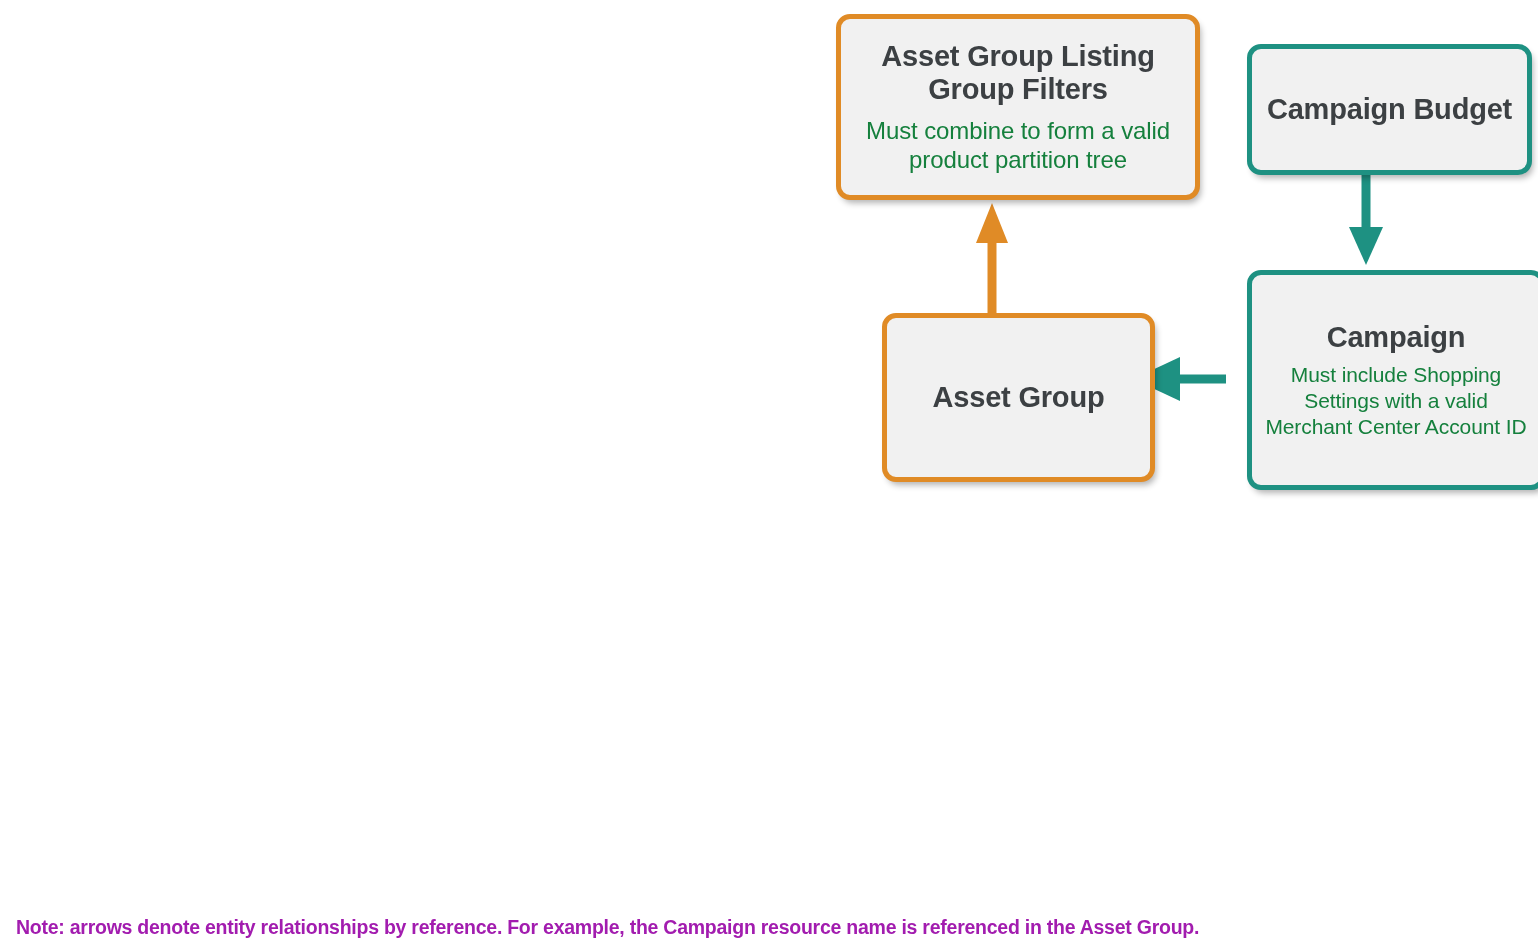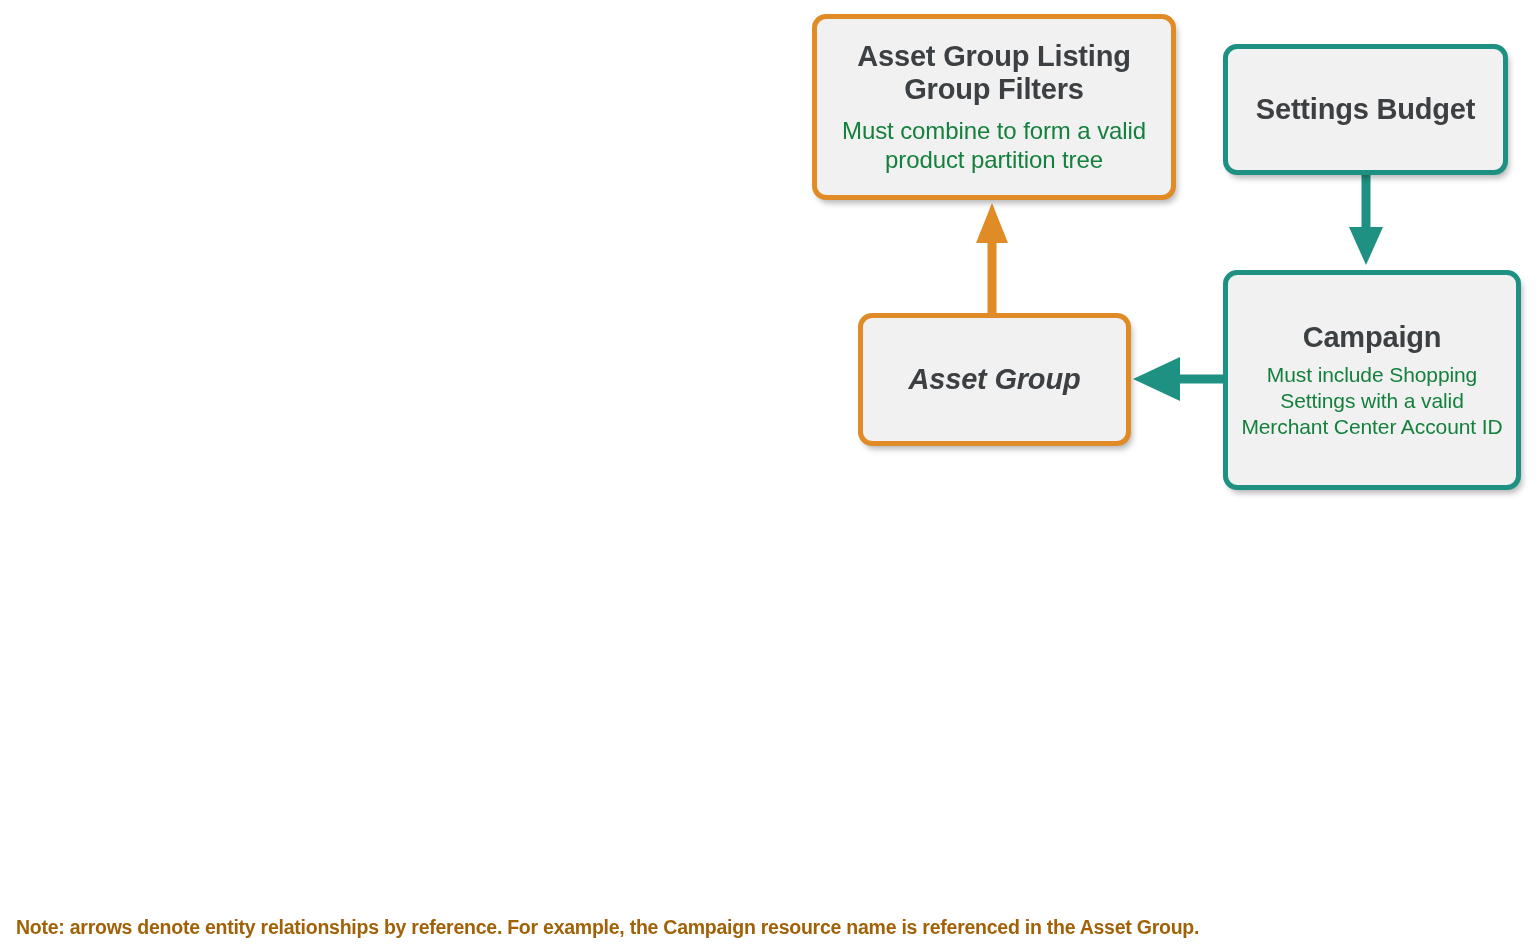--- a/index.html
+++ b/index.html
@@ -28,20 +28,21 @@
     border-style: solid;
     border-width: 5px;
     border-radius: 14px;
     display: flex;
     flex-direction: column;
     align-items: center;
     justify-content: center;
     text-align: center;
     box-shadow: 3px 5px 6px -2px rgba(0,0,0,0.30);
     padding: 6px 10px;
+    margin-left: 24px;
   }
   .node .node-title {
     font-weight: bold;
     color: #3C4043;
     line-height: 1.16;
     letter-spacing: -0.2px;
   }
   .node .node-desc {
     color: #15803d;
     line-height: 1.22;
@@ -59,21 +60,21 @@
   #node-listing-filters .node-desc  { font-size: 24px; margin-top: 9px; }
 
   #node-campaign-budget {
     left: 1223px; top: 44px;
     width: 285px; height: 131px;
   }
   #node-campaign-budget .node-title { font-size: 29px; }
 
   #node-asset-group {
     left: 858px;  top: 313px;
-    width: 273px; height: 133px; font-style: italic;
+    width: 273px; height: 169px;
   }
   #node-asset-group .node-title { font-size: 29px; }
 
   #node-campaign {
     left: 1223px; top: 270px;
     width: 298px; height: 220px;
   }
   #node-campaign .node-title { font-size: 29px; }
   #node-campaign .node-desc  { font-size: 21px; margin-top: 8px; }
 
@@ -85,21 +86,21 @@
     pointer-events: none;
   }
 
   
   #footer-note {
     position: absolute;
     left: 16px;
     top: 916px;
     font-size: 19.5px;
     font-weight: bold;
-    color: #a16207;
+    color: #a21caf;
     letter-spacing: -0.25px;
     white-space: nowrap;
   }
 </style>
 </head>
 <body>
 
 <div id="diagram-canvas">
 
   <svg id="connector-layer" viewBox="0 0 1538 948" width="1538" height="948">
@@ -119,21 +120,21 @@
       <polygon points="1133,379 1180,357 1180,401" fill="#1E9182"></polygon>
     </g>
   </svg>
 
   <div class="node orange" id="node-listing-filters">
     <div class="node-title">Asset Group Listing Group Filters</div>
     <div class="node-desc">Must combine to form a valid product partition tree</div>
   </div>
 
   <div class="node teal" id="node-campaign-budget">
-    <div class="node-title">Settings Budget</div>
+    <div class="node-title">Campaign Budget</div>
   </div>
 
   <div class="node orange" id="node-asset-group">
     <div class="node-title">Asset Group</div>
   </div>
 
   <div class="node teal" id="node-campaign">
     <div class="node-title">Campaign</div>
     <div class="node-desc">Must include Shopping Settings with a valid Merchant Center Account ID</div>
   </div>

